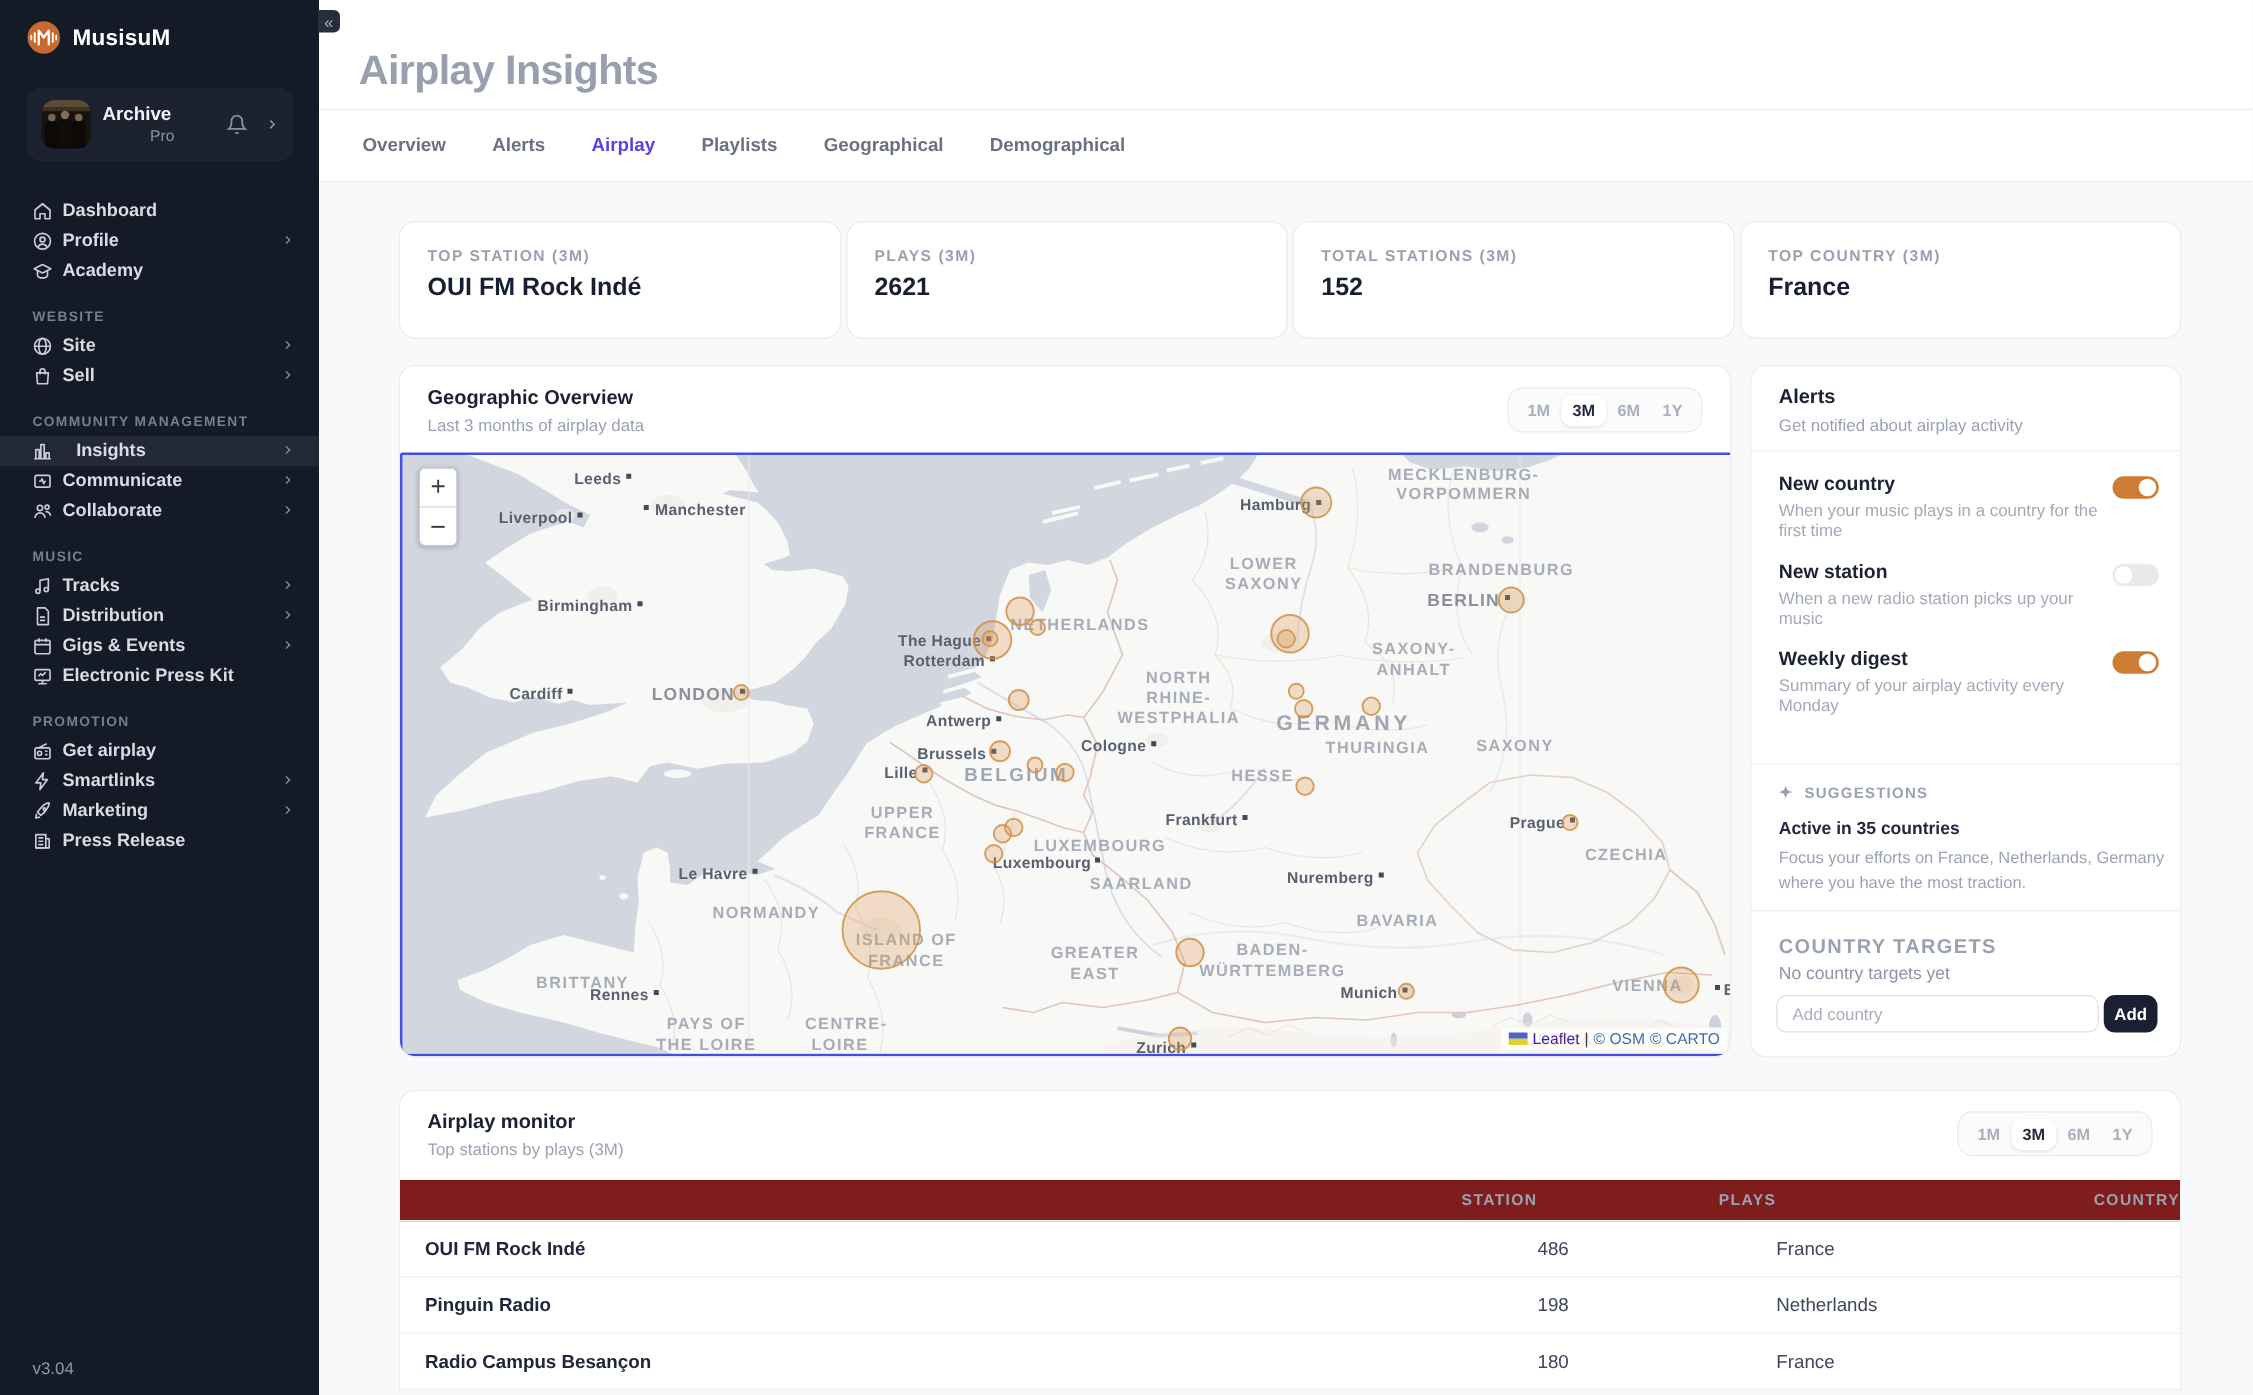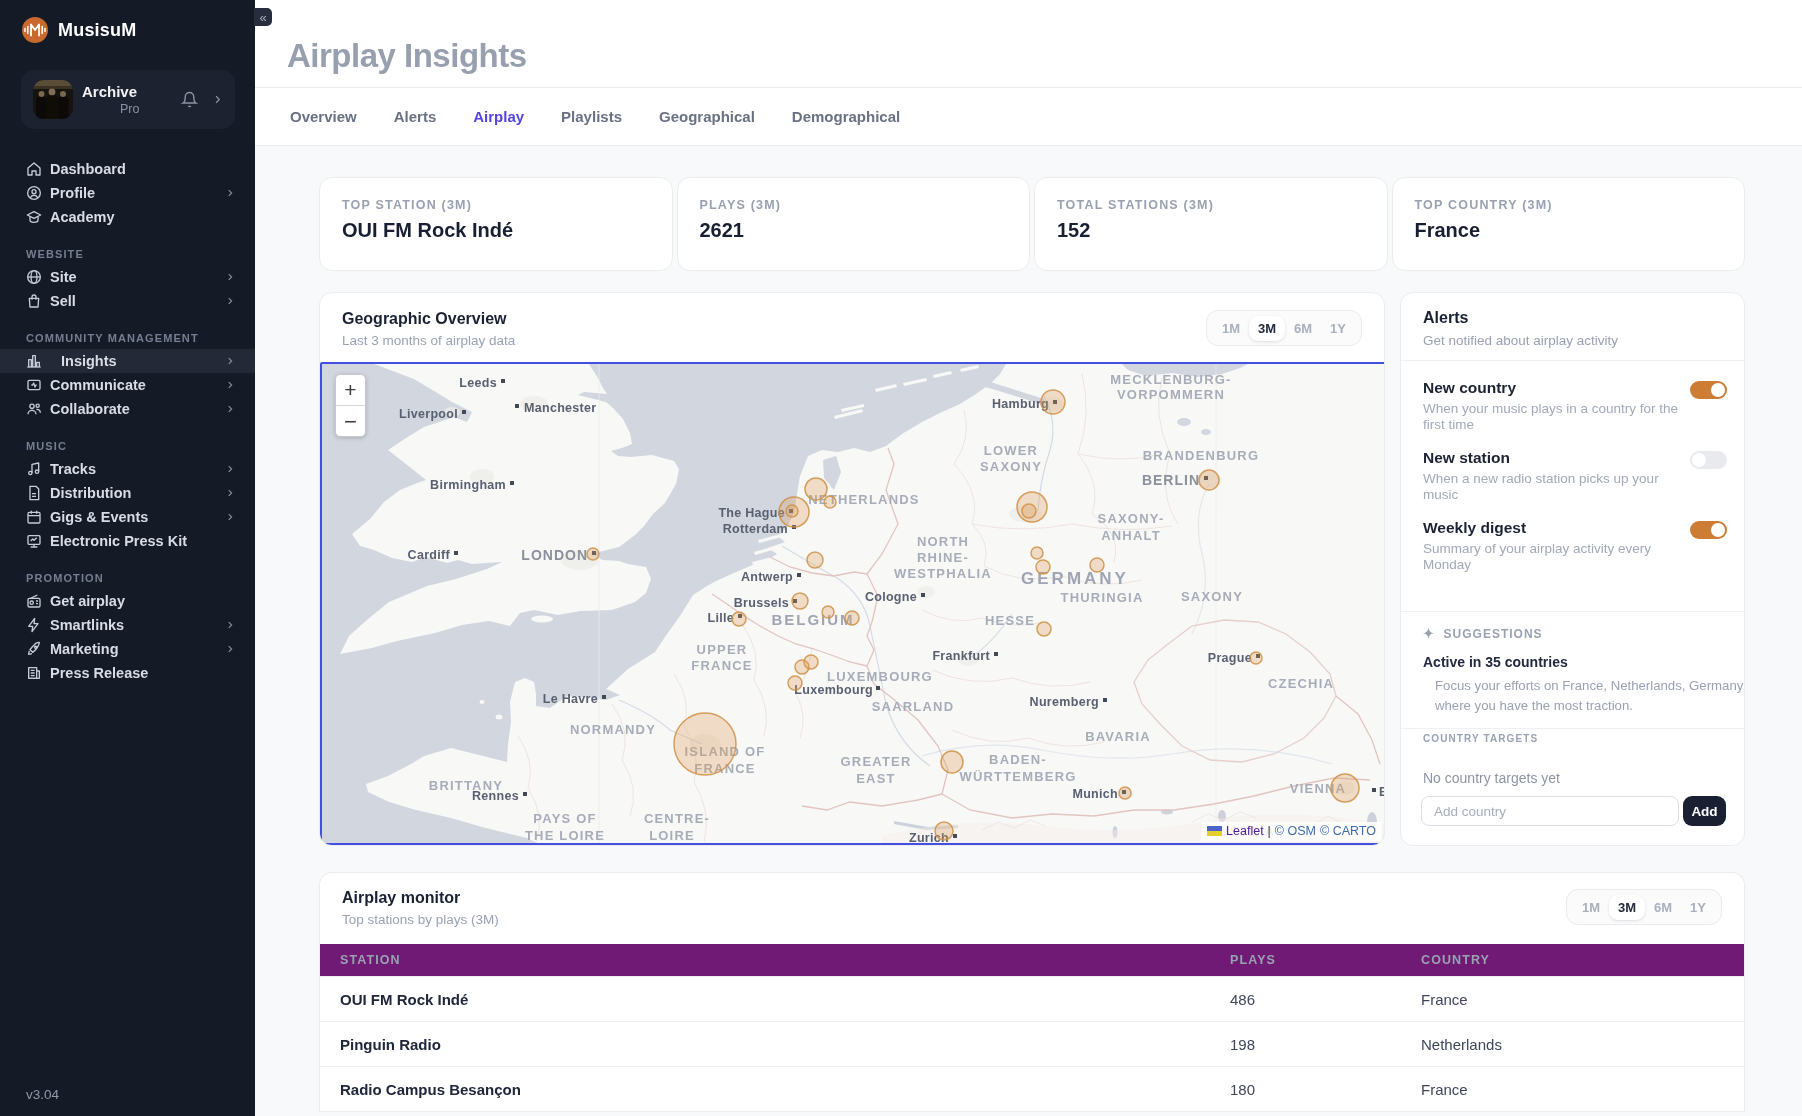--- a/index.html
+++ b/index.html
@@ -51,21 +51,21 @@
 .range { margin-left:auto; background:#fbfbfc; border:1px solid #e9eaef; border-radius:12px; height:36px; display:flex; align-items:center; padding:0 6px; }
 .range span { font-size:13px; color:#a9b0bd; font-weight:bold; padding:0 9px; }
 .range span.on { background:#fff; color:#232a3d; border-radius:9px; padding:5px 9px; box-shadow:0 1px 3px rgba(20,25,40,.13); }
 .map-box { position:relative; width:1066px; height:483px; border:2px solid #434fe0; border-radius:2px 2px 4px 4px; overflow:hidden; background:#d2d6df; }
 
 .alerts-card { flex:1; background:#fff; border:1px solid #ececf0; border-radius:13px; padding:0 22px; position:relative; }
 .al-divider { border-top:1px solid #eef0f3; margin:0 -22px; }
 
 .monitor-card { margin-top:26px; background:#fff; border:1px solid #ececf0; border-radius:13px 13px 0 0; border-bottom:none; overflow:hidden; }
 .mon-head { display:flex; align-items:flex-start; padding:16px 22px 0 22px; height:71px; }
-.thead { display:flex; background:#701a75; height:33px; align-items:center; border-bottom:1px solid #eef0f3; }
+.thead { display:flex; background:#7f1d1d; height:33px; align-items:center; border-bottom:1px solid #eef0f3;text-align:right; }
 .thead div { font-size:12.5px; color:#9aa2b2; font-weight:bold; letter-spacing:1.1px; }
 .trow { display:flex; height:45px; align-items:center; border-bottom:1px solid #eef0f3; }
 .c1 { padding-left:20px; width:910px; }
 .c2 { width:191px; }
 .c3 { flex:1; }
 .trow .c1 { font-weight:bold; font-size:15px; color:#20273a; }
 .trow .c2, .trow .c3 { font-size:15px; color:#3f465a; }
 </style>
 </head>
 <body>
@@ -532,24 +532,24 @@
 
         <div style="position:absolute;left:22px;top:226px;font-size:15.5px;font-weight:bold;color:#1c2333;">Weekly digest</div>
         <div style="position:absolute;left:22px;top:248px;width:270px;font-size:13.5px;line-height:16px;color:#a2a9b8;">Summary of your airplay activity every Monday</div>
         <div style="position:absolute;right:17px;top:228px;width:37px;height:18px;border-radius:9px;background:#cd7d33;">
             <span style="position:absolute;right:2px;top:2px;width:14px;height:14px;border-radius:50%;background:#fff;"></span>
           </div>
 
         <div style="position:absolute;left:0;right:0;top:318px;border-top:1px solid #eef0f3;"></div>
         <div style="position:absolute;left:22px;top:333px;font-size:12px;font-weight:bold;letter-spacing:1px;color:#9aa2b2;"><span style="font-size:13px;">✦</span>&nbsp; SUGGESTIONS</div>
         <div style="position:absolute;left:22px;top:361px;font-size:14px;font-weight:bold;color:#222940;">Active in 35 countries</div>
-        <div style="position:absolute;left:22px;top:383px;width:322px;font-size:13.2px;line-height:20px;color:#9aa2b2;margin-left:12px;">Focus your efforts on France, Netherlands, Germany where you have the most traction.</div>
+        <div style="position:absolute;left:22px;top:383px;width:322px;font-size:13.2px;line-height:20px;color:#9aa2b2;">Focus your efforts on France, Netherlands, Germany where you have the most traction.</div>
 
         <div style="position:absolute;left:0;right:0;top:435px;border-top:1px solid #eef0f3;"></div>
-        <div style="position:absolute;left:22px;top:440px;font-size:10px;font-weight:bold;letter-spacing:1.1px;color:#9aa2b2;">COUNTRY TARGETS</div>
+        <div style="position:absolute;left:22px;top:456px;font-size:16px;font-weight:bold;letter-spacing:1.1px;color:#9aa2b2;">COUNTRY TARGETS</div>
         <div style="position:absolute;left:22px;top:477px;font-size:14px;color:#8d94a5;">No country targets yet</div>
         <div style="position:absolute;left:20px;top:503px;width:258px;height:30px;border:1px solid #dcdfe6;border-radius:8px;background:#fff;display:flex;align-items:center;padding-left:12px;font-size:13.5px;color:#a7aebc;">Add country</div>
         <div style="position:absolute;right:18px;top:503px;width:43px;height:30px;background:#1a2032;border-radius:9px;display:flex;align-items:center;justify-content:center;color:#fff;font-size:13.5px;font-weight:bold;">Add</div>
       </div>
     </div>
 
     <div class="monitor-card">
       <div class="mon-head">
         <div>
           <div class="card-title">Airplay monitor</div>

